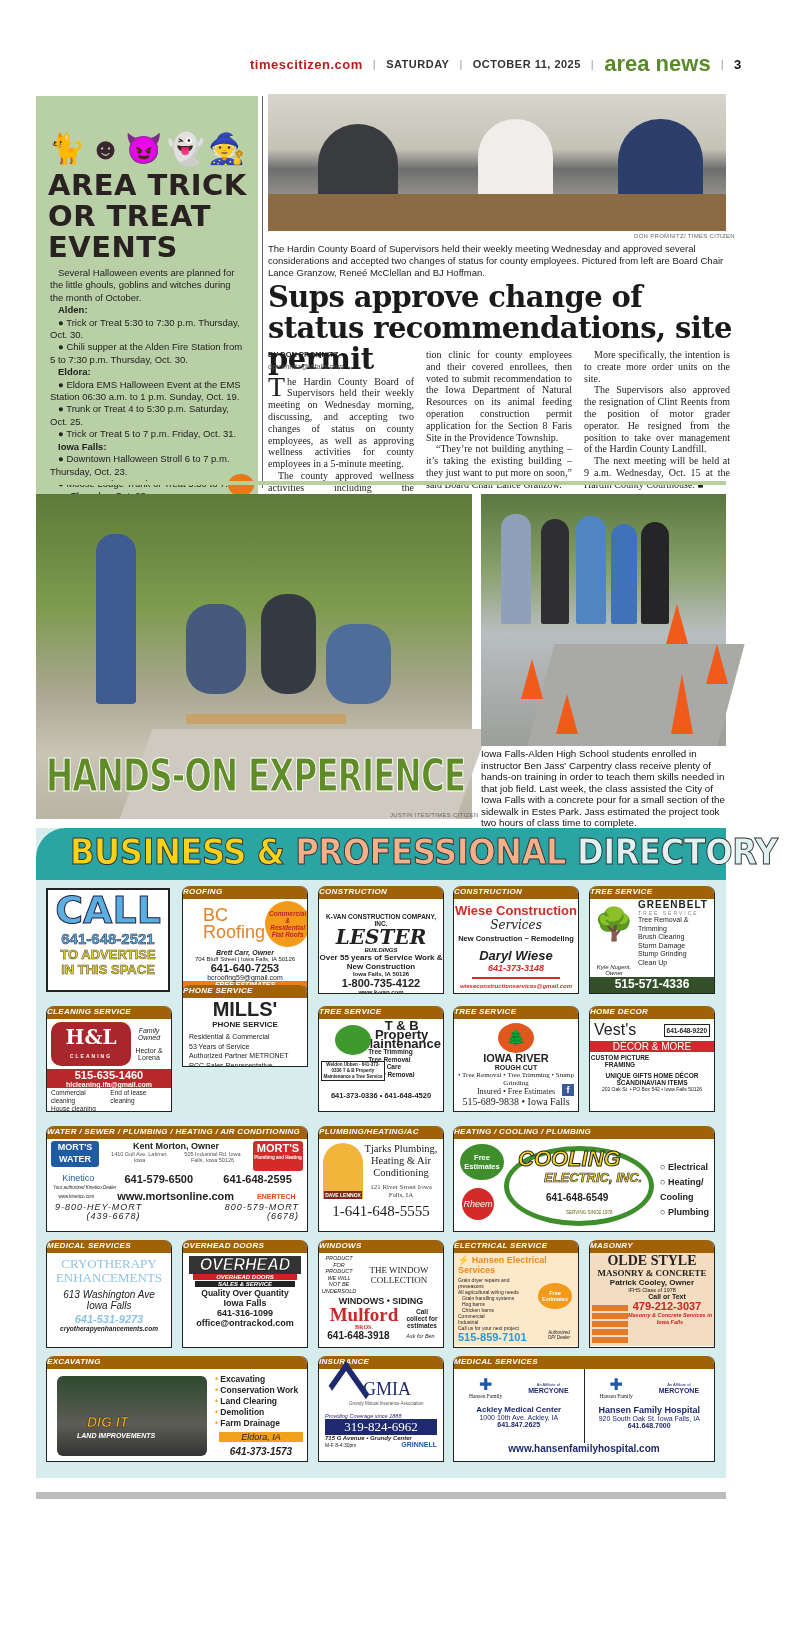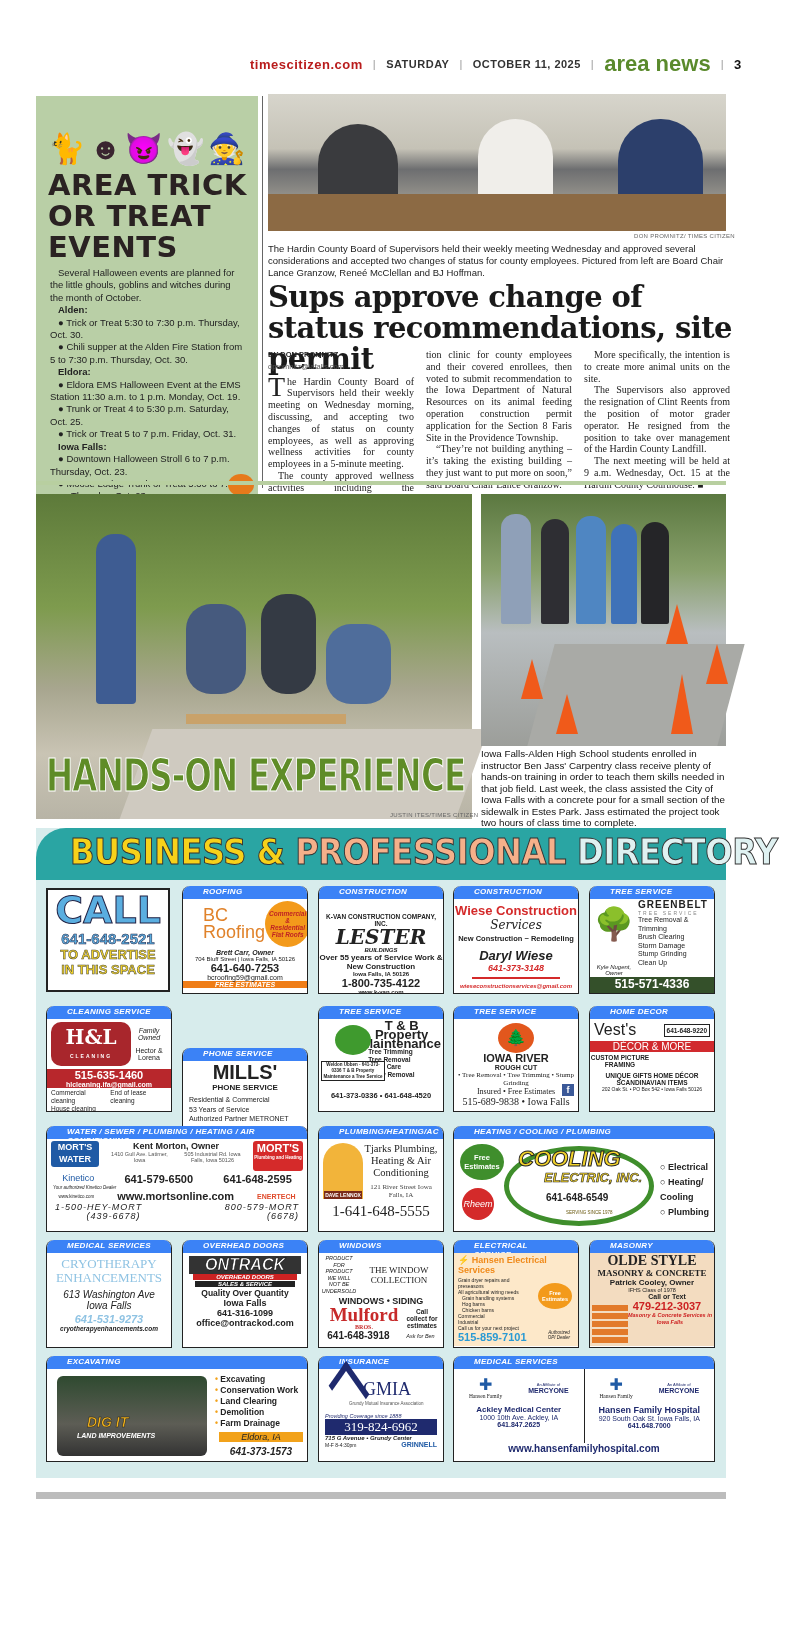--- a/index.html
+++ b/index.html
@@ -38,21 +38,21 @@
 .credit2{position:absolute;left:390px;top:812px}
 .photo3{position:absolute;left:481px;top:494px;width:245px;height:252px;background:linear-gradient(180deg,#5b7840 0%,#88a06b 30%,#b9bec0 55%,#9c9e9a 100%)}
 .cone{position:absolute;width:0;height:0;border-left:11px solid transparent;border-right:11px solid transparent;border-bottom:40px solid #f05a1a}
 .cap2{position:absolute;left:481px;top:748px;width:250px;font-size:9.8px;line-height:11.5px;color:#111}
 
 .dir{position:absolute;left:36px;top:828px;width:690px;height:650px;background:#d7ecec}
 .dirband{position:absolute;left:36px;top:828px;width:690px;height:52px;background:#2aa5a3;border-radius:30px 0 0 0}
 .dirtitle{position:absolute;left:70px;top:832px;font-family:"DejaVu Sans",sans-serif;font-weight:bold;font-size:35px;letter-spacing:-.5px;transform:scaleX(.92);transform-origin:left;white-space:nowrap;-webkit-text-stroke:1px #333}
 .dirtitle .a{color:#f7d11a}.dirtitle .b{color:#f5b08a}.dirtitle .c{color:#dff1f1}
 .card{position:absolute;background:#fff;border:1.5px solid #222;overflow:hidden;text-align:center}
-.tab{background:#3b82f6;color:#fff;font-size:8px;font-style:italic;font-weight:bold;text-align:left;padding:1px 20px;height:13px;letter-spacing:.3px;border-radius:6px 6px 0 0}
+.tab{background:#a16207;color:#fff;font-size:8px;font-style:italic;font-weight:bold;text-align:left;padding:1px 0;height:13px;letter-spacing:.3px;border-radius:6px 6px 0 0}
 .tabcard{border-radius:8px 8px 0 0;border-top:none}
 .b{font-weight:bold}
 .i{font-style:italic}
 .sm{font-size:7px}
 .xs{font-size:6px}
 .list{text-align:left;font-size:7.5px;line-height:9.5px}
 .bottomrule{position:absolute;left:36px;top:1492px;width:690px;height:7px;background:#bcbcbc}
 </style>
 </head>
 <body>
@@ -77,21 +77,21 @@
     <span style="color:#f4f4f4">👻</span>
     <span>🧙</span>
   </div>
   <h2>Area Trick or Treat events</h2>
   <div class="txt">
     <p>Several Halloween events are planned for the little ghouls, goblins and witches during the month of October.</p>
     <p class="town">Alden:</p>
     <p>● Trick or Treat 5:30 to 7:30 p.m. Thursday, Oct. 30.</p>
     <p>● Chili supper at the Alden Fire Station from 5 to 7:30 p.m. Thursday, Oct. 30.</p>
     <p class="town">Eldora:</p>
-    <p>● Eldora EMS Halloween Event at the EMS Station 11:30 a.m. to 1 p.m. Monday, Oct. 19.</p>
+    <p>● Eldora EMS Halloween Event at the EMS Station 06:30 a.m. to 1 p.m. Sunday, Oct. 19.</p>
     <p>● Trunk or Treat 4 to 5:30 p.m. Saturday, Oct. 25.</p>
     <p>● Trick or Treat 5 to 7 p.m. Friday, Oct. 31.</p>
     <p class="town">Iowa Falls:</p>
     <p>● Downtown Halloween Stroll 6 to 7 p.m. Thursday, Oct. 23.</p>
     <p>● Moose Lodge Trunk or Treat 5:30 to 7:30 p.m. Thursday, Oct. 23.</p>
     <p>● Calkins Campus Halloween Hike 5 to 8 p.m. Saturday, Oct. 25.</p>
     <p>● Trick or Treat 5 to 7 p.m. Friday, Oct. 31.</p>
   </div>
 </div>
 <div class="pumpkin"></div>
@@ -111,21 +111,21 @@
     <p class="byline">BY DON PROMNITZ</p>
     <p class="email">dpromnitz@iafalls.com</p>
     <p style="text-indent:0"><span class="dropcap">T</span><span>he Hardin County Board of Supervisors held their weekly meeting on Wednesday morning, discussing, and accepting two changes of status on county employees, as well as approving wellness activities for county employees in a 5-minute meeting.</span></p>
     <p>The county approved wellness activities including the immunization</p>
   </div>
   <div class="col">
     <p style="text-indent:0">tion clinic for county employees and their covered enrollees, then voted to submit recommendation to the Iowa Department of Natural Resources on its animal feeding operation construction permit application for the Section 8 Faris Site in the Providence Township.</p>
     <p>“They’re not building anything – it’s taking the existing building – they just want to put more on soon,” said Board Chair Lance Granzow.</p>
   </div>
   <div class="col">
-    <p>More specifically, the intention is to create more animal units on the site.</p>
+    <p>More specifically, the intention is to create more order units on the site.</p>
     <p>The Supervisors also approved the resignation of Clint Reents from the position of motor grader operator. He resigned from the position to take over management of the Hardin County Landfill.</p>
     <p>The next meeting will be held at 9 a.m. Wednesday, Oct. 15 at the Hardin County Courthouse. ■</p>
   </div>
 </div>
 <div class="greenrule"></div>
 
 <div class="photo2">
   <div class="abs" style="left:60px;top:40px;width:40px;height:170px;background:#3e5c92;border-radius:18px 18px 4px 4px"></div>
   <div class="abs" style="left:150px;top:110px;width:60px;height:90px;background:#465a7e;border-radius:25px"></div>
   <div class="abs" style="left:225px;top:100px;width:55px;height:100px;background:#343a44;border-radius:25px"></div>
@@ -239,21 +239,21 @@
   </div>
   <div class="list" style="font-size:6.5px;line-height:8px;padding:1px 4px;display:flex;gap:4px">
     <div>
         <div>Commercial cleaning</div>
         <div>House cleaning</div>
       </div>
     <div>End of lease cleaning</div>
   </div>
 </div>
 
-<div class="card tabcard" style="left:182px;top:1048px;width:126px;height:124px">
+<div class="card tabcard" style="left:182px;top:985px;width:126px;height:82px">
   <div class="tab">PHONE SERVICE</div>
   <div class="b" style="font-size:20px;line-height:22px">MILLS'</div>
   <div class="b" style="font-size:8px">PHONE SERVICE</div>
   <div class="list" style="padding:3px 6px;font-size:7px">
     <div>Residential &amp; Commercial</div>
     <div>53 Years of Service</div>
     <div>Authorized Partner METRONET</div>
     <div>RCC Sales Representative</div>
   </div>
   <div style="font-size:9px;margin-top:2px">641-648-5113 • 515-689-3306</div>
@@ -322,21 +322,21 @@
     <span class="b">641-648-2595</span>
   </div>
   <div style="font-size:4.5px;font-style:italic;text-align:left;padding-left:6px">Your authorized Kinetico Dealer</div>
   <div style="display:flex;justify-content:space-around;align-items:center">
     <span style="font-size:4.5px">www.kinetico.com</span>
     <span class="b" style="font-size:11px">www.mortsonline.com</span>
     <span class="b" style="font-size:7px;color:#e04a2a">ENERTECH</span>
   </div>
   <div style="display:flex;justify-content:space-between;padding:1px 8px;font-size:9px;font-style:italic;letter-spacing:1px;line-height:9px">
     <div>
-        <div>1-500-HEY-MORT</div>
+        <div>9-800-HEY-MORT</div>
         <div style="padding-left:30px">(439-6678)</div>
       </div>
     <div style="text-align:right">
         <div>800-579-MORT</div>
         <div>(6678)</div>
       </div>
   </div>
 </div>
 
 <div class="card tabcard" style="left:318px;top:1126px;width:126px;height:106px">
@@ -373,21 +373,21 @@
   <div class="tab">MEDICAL SERVICES</div>
   <div style="font-family:'Liberation Serif',serif;color:#8fc3e3;font-size:13px;line-height:14px;margin-top:4px">CRYOTHERAPY ENHANCEMENTS</div>
   <div class="i" style="font-size:10px;margin-top:4px">613 Washington Ave</div>
   <div class="i" style="font-size:10px">Iowa Falls</div>
   <div class="b i" style="font-size:11px;color:#8fc3e3;margin-top:2px">641-531-9273</div>
   <div class="b i" style="font-size:6.5px">cryotherapyenhancements.com</div>
 </div>
 
 <div class="card tabcard" style="left:182px;top:1240px;width:126px;height:108px">
   <div class="tab">OVERHEAD DOORS</div>
-  <div class="b i" style="font-size:16px;color:#fff;background:#333;margin:3px 6px 0;line-height:18px;-webkit-text-stroke:.5px #000">ONTRACK</div>
+  <div class="b i" style="font-size:16px;color:#fff;background:#333;margin:3px 6px 0;line-height:18px;-webkit-text-stroke:.5px #000">OVERHEAD</div>
   <div class="b i" style="font-size:6px;color:#fff;background:#c22;margin:0 10px">OVERHEAD DOORS</div>
   <div class="b i" style="font-size:6px;color:#fff;background:#222;margin:1px 12px">SALES &amp; SERVICE</div>
   <div class="b" style="font-size:8.5px">Quality Over Quantity</div>
   <div class="b" style="font-size:9px">Iowa Falls</div>
   <div class="b" style="font-size:9px">641-316-1099</div>
   <div class="b" style="font-size:9px">office@ontrackod.com</div>
 </div>
 
 <div class="card tabcard" style="left:318px;top:1240px;width:126px;height:108px">
   <div class="tab">WINDOWS</div>

